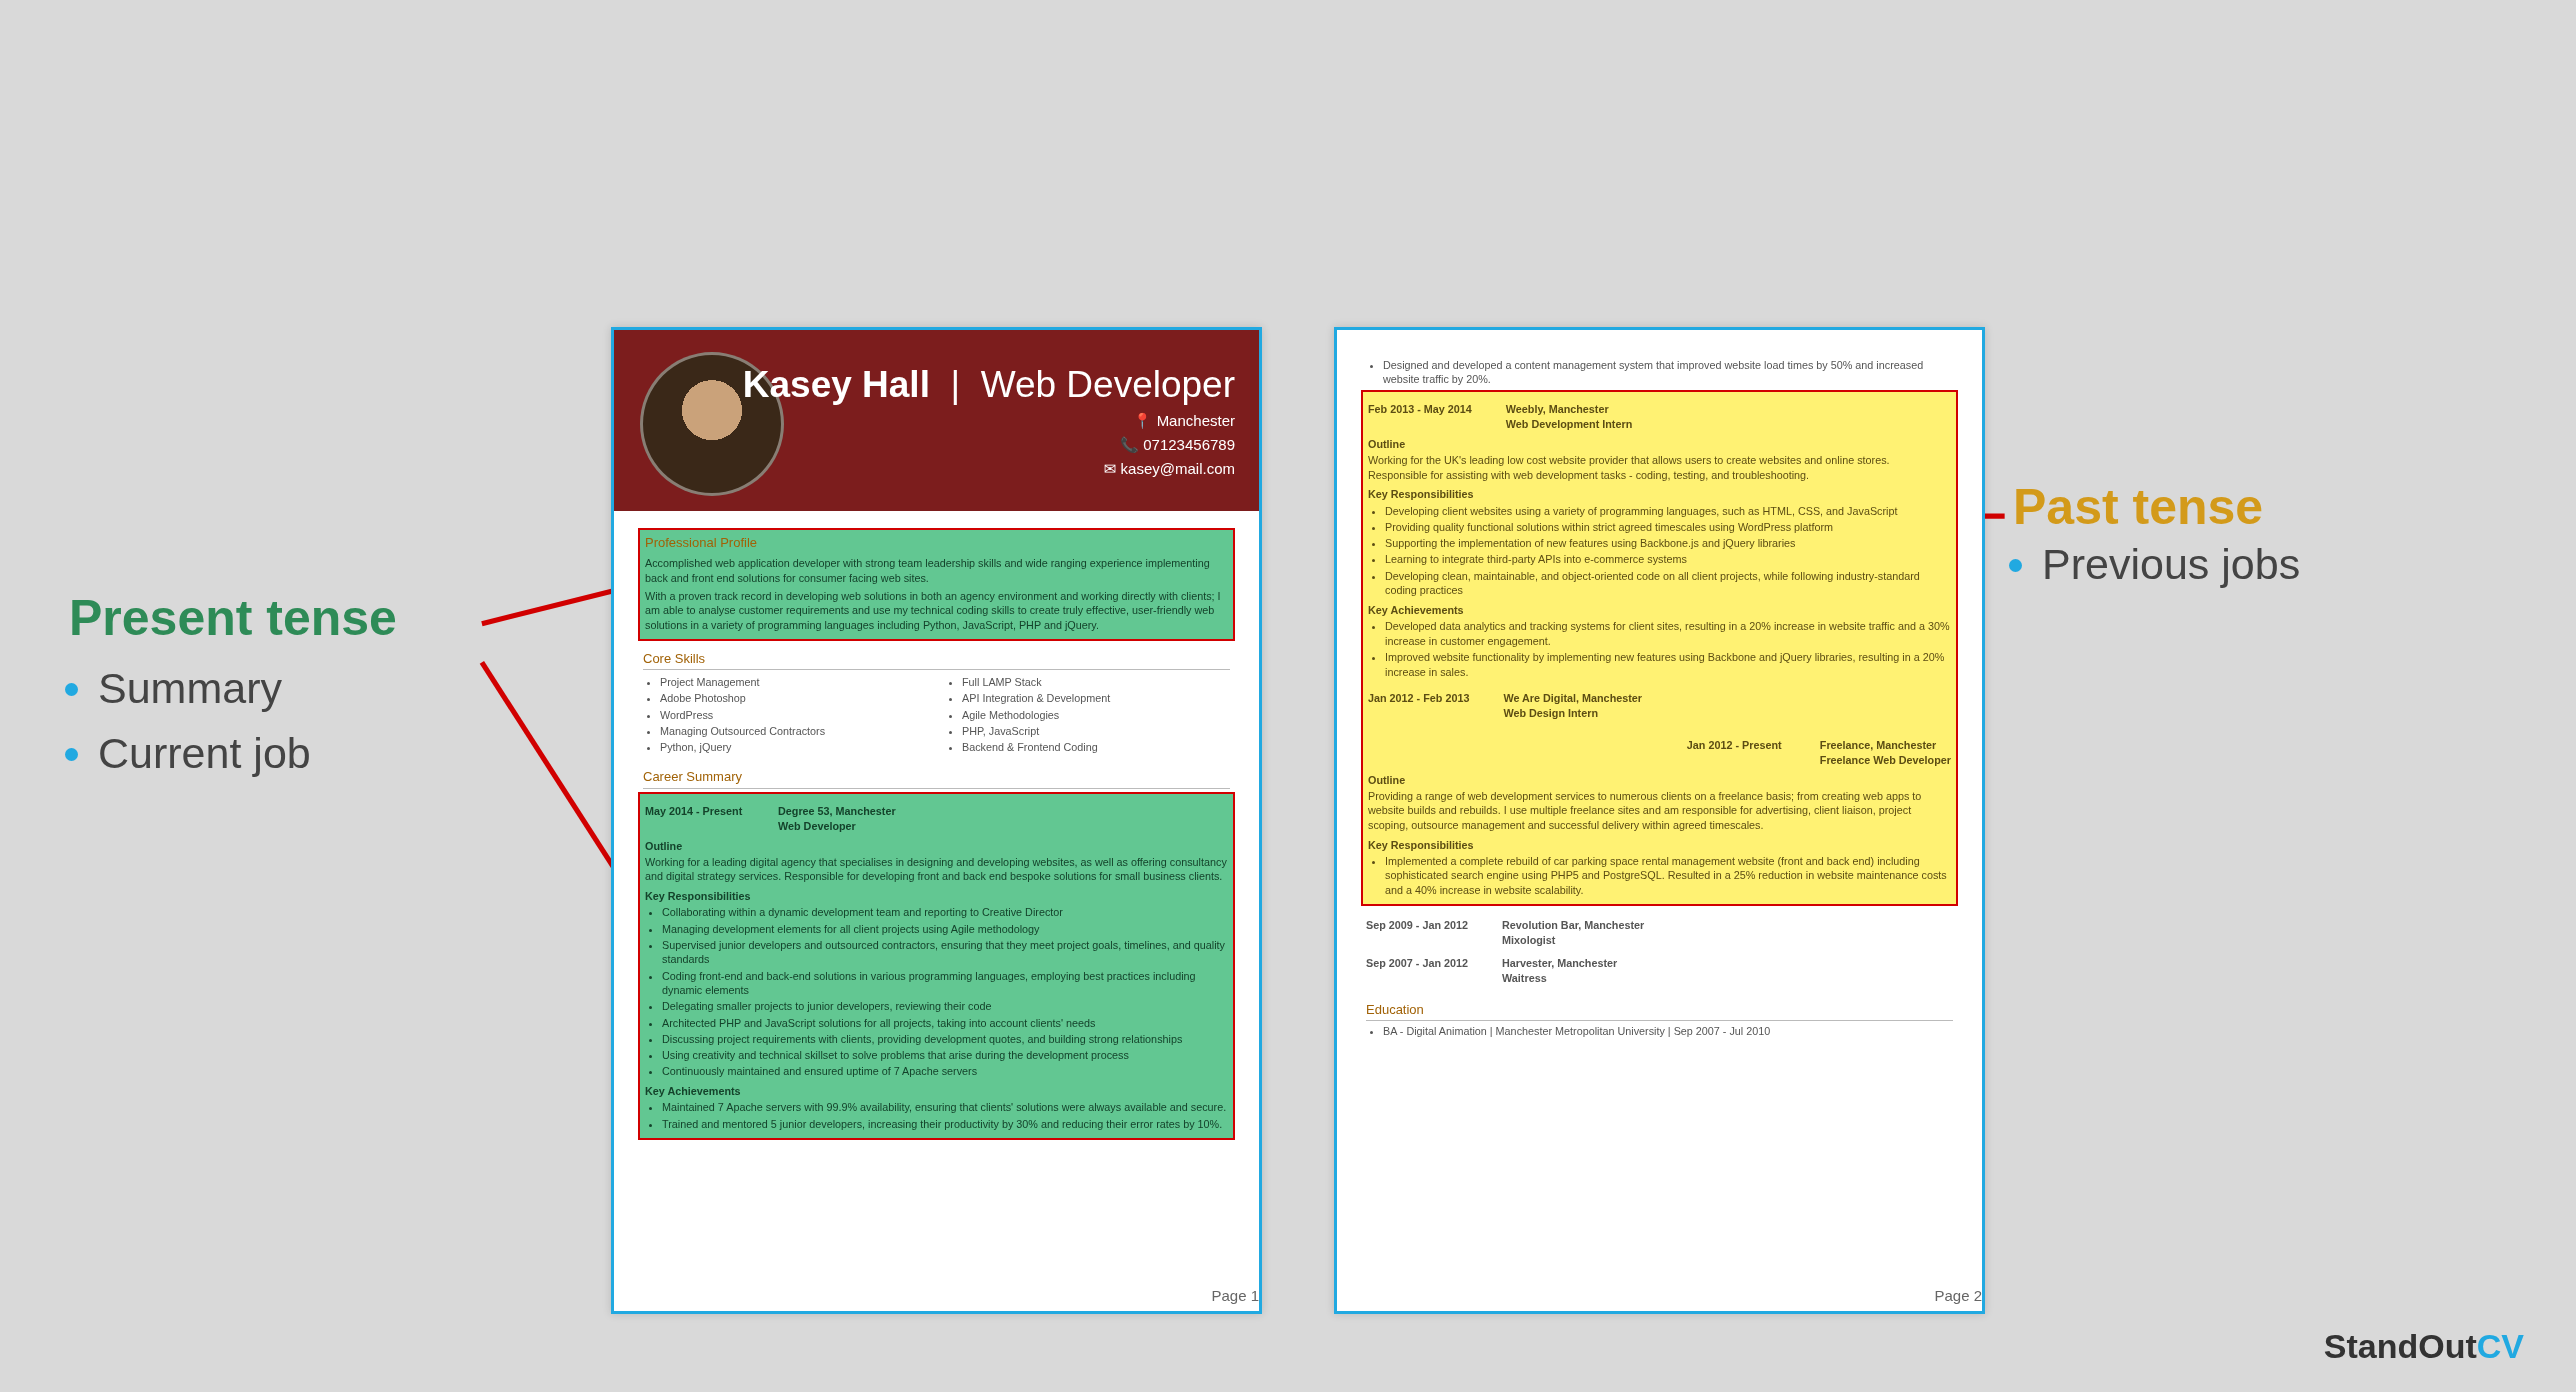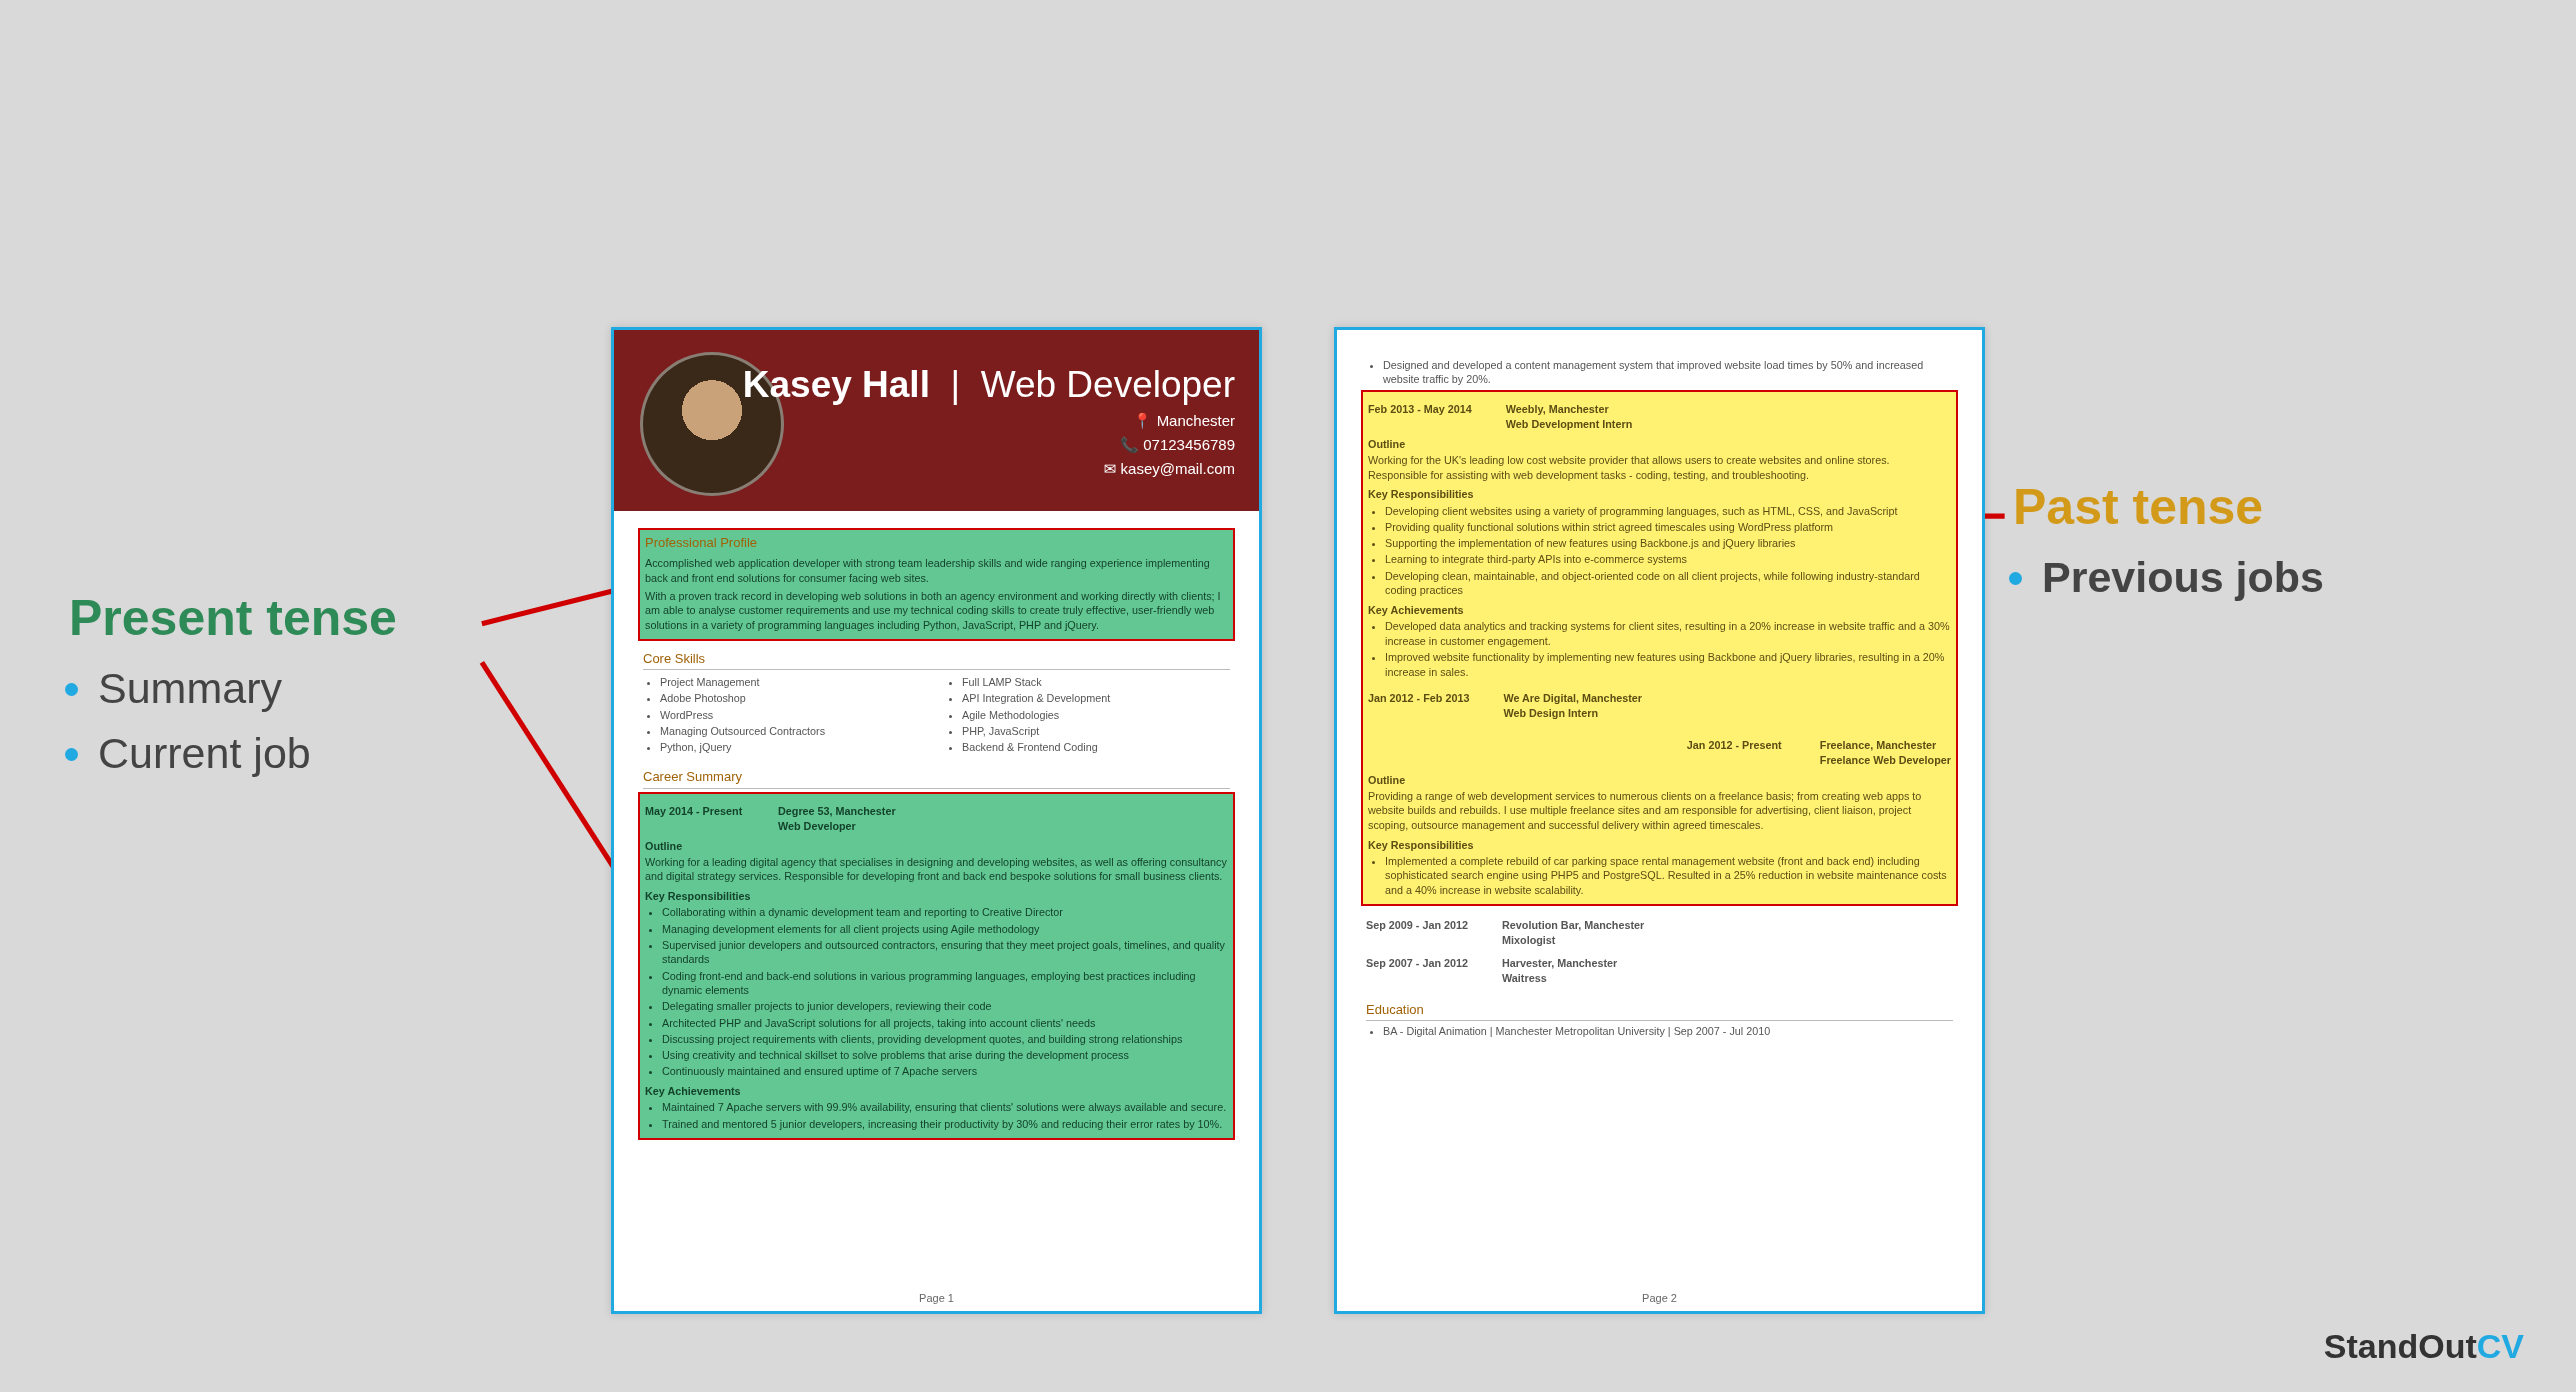--- a/index.html
+++ b/index.html
@@ -31,21 +31,21 @@
     position: absolute;
     font-size: 43px;
   }
   .anno-present { left: 69px; top: 589px; width: 413px; }
   .anno-present .head { color: #2e8b57; font-weight: bold; font-size:50px; }
   .anno-present ul { margin: 17px 0 0 29px; padding:0; }
   .anno-present ul li { color:#444; margin-bottom:15.5px; }
   .anno-present ul li::marker { color:#21a9e1; }
   .anno-past { left: 2013px; top: 478px; width: 430px; }
   .anno-past .head { color: #d39a1a; font-weight: bold; font-size:50px; }
-  .anno-past ul { margin: 17px 0 0 29px; padding:0;font-weight:bold; }
+  .anno-past ul { margin: 4px 0 0 29px; padding:0; }
   .anno-past ul li { color:#444; }
   .anno-past ul li::marker { color:#21a9e1; }
   
   .leader {
     position: absolute;
     stroke: #d10000;
     stroke-width: 6;
     fill: none;
   }
   .leader line { stroke:#d10000; stroke-width:6; }
@@ -107,21 +107,21 @@
   }
   .hl-green { background: rgba(46,180,110,.75); color:#14432b; }
   .hl-yellow { background: rgba(255,240,90,.85); color:#5c4d13; }
   .job-head { display:flex; gap:34px; font-weight:bold; margin:6.9px 0 3.4px 0; }
   .job-head .dates{ min-width:99px; }
   .subhead { font-weight:bold; margin:5.2px 0 1.7px 0; }
   .resume-body ul { margin:1.7px 0 3.4px 17px; padding:0; }
   .resume-body ul li{ margin-bottom:1.7px; }
   .pg-label{
     position:absolute; bottom:6.9px; left:0; right:0;
-    text-align:center; font-size:11px; color:#666;
+    text-align:right; font-size:15px; color:#666;
   }
   
   .brand {
     position:absolute; right:52px; bottom:26px;
     font-size:34px; font-weight:600; color:#333;
   }
   .brand .cv{ color:#21a9e1; font-weight:800; }
 </style>
 </head>
 <body>

